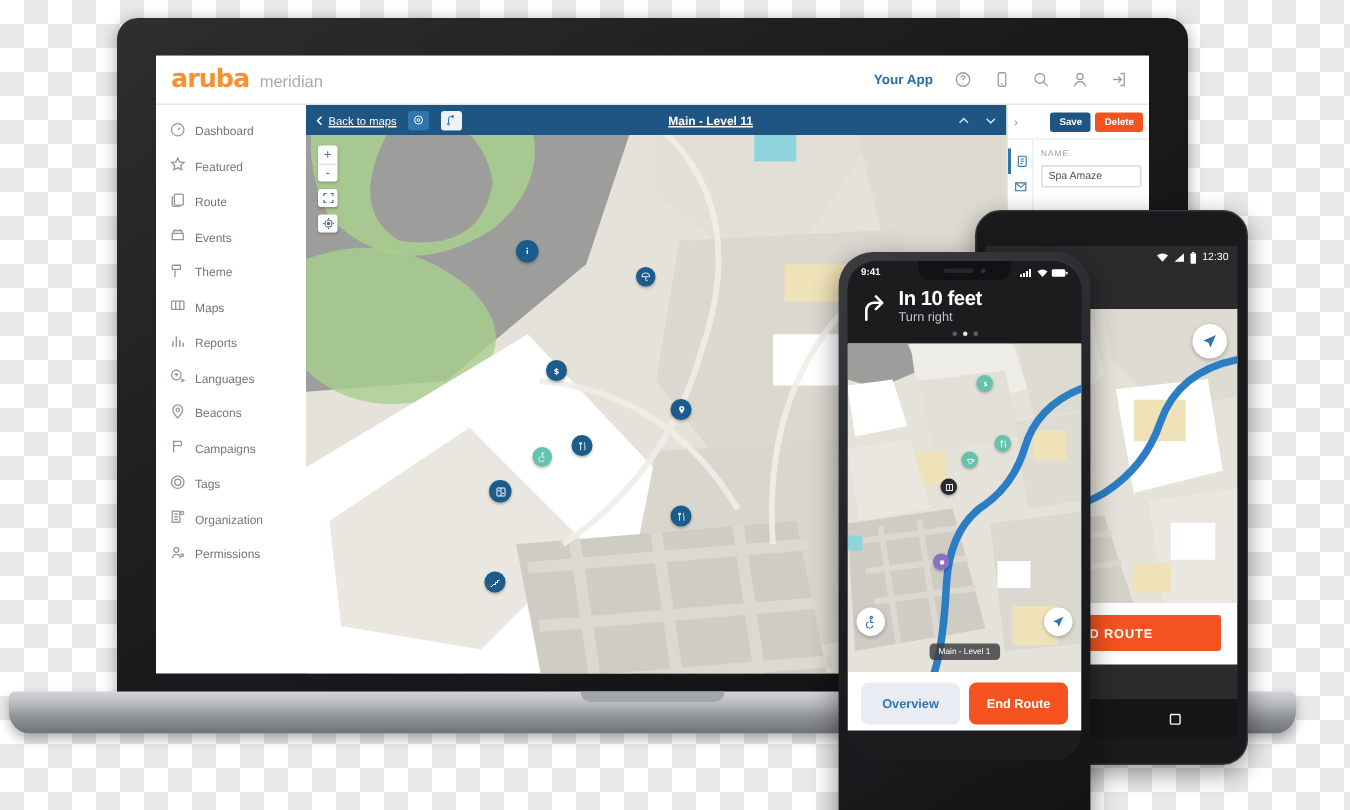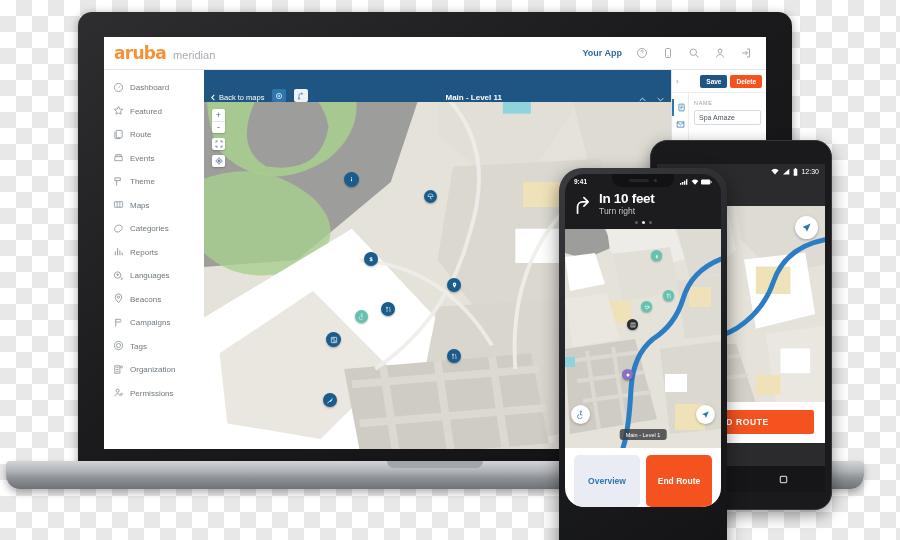--- a/index.html
+++ b/index.html
@@ -61,22 +61,22 @@
 
   
   #sidebar { width: 100px; background: #fff; padding-top: 6px; flex-shrink: 0; }
   .nav-item { display: flex; align-items: center; gap: 6px; height: 23.5px; padding-left: 9px; cursor: default; text-align: center; }
   .nav-ico { width: 11px; height: 11px; flex-shrink: 0; color: #8e989f; }
   .nav-label { font-size: 8px; color: #6d7border; color: #6e787f; white-space: nowrap; }
 
   
   #map-col { flex: 1; display: flex; flex-direction: column; min-width: 0; }
   #map-toolbar {
-    height: 32px; background: #1f5582; display: flex; align-items: flex-end;
-    padding: 0 7px; color: #fff; flex-shrink: 0;
+    height: 20px; background: #1f5582; display: flex; align-items: center;
+    padding: 0 7px; color: #fff; flex-shrink: 0; text-decoration: underline;
   }
   #back-to-maps { display: flex; align-items: center; gap: 4px; font-size: 7.5px; }
   .tb-toggle {
     width: 14px; height: 13px; border-radius: 2px; margin-left: 8px;
     display: flex; align-items: center; justify-content: center;
   }
   .tb-toggle.on { background: #2f76ad; }
   .tb-toggle.off { background: #eef2f5; }
   #map-title { margin: 0 auto; font-size: 8px; font-weight: 600; }
   #tb-chevrons { display: flex; gap: 11px; }
@@ -191,21 +191,21 @@
     position: absolute; width: 19px; height: 19px; background: #fff; border-radius: 50%;
     display: flex; align-items: center; justify-content: center;
     box-shadow: 0 1px 3px rgba(0,0,0,.25); color: #2f76ad;
   }
   #ios-level-badge {
     position: absolute; left: 50%; bottom: 8px; transform: translateX(-50%);
     background: rgba(60,60,62,.82); color: #fff; font-size: 5.5px;
     padding: 2.5px 6px; border-radius: 3px; white-space: nowrap;
   }
   #ios-actions { background: #fff; padding: 7px 9px 4px; display: flex; gap: 6px; }
-  .ios-btn { flex: 1; text-align: center; font-size: 8.5px; font-weight: 700; padding: 21px 0; border-radius: 5px; }
+  .ios-btn { flex: 1; text-align: center; font-size: 8.5px; font-weight: 700; padding: 9px 0; border-radius: 5px; }
   .ios-btn.overview { background: #e9edf3; color: #2f76ad; }
   .ios-btn.end { background: #f4531f; color: #fff; }
   #ios-home {
     width: 52px; height: 3px; border-radius: 3px; background: #1c1c1e;
     margin: 3px auto 0;
   }
 </style>
 </head>
 <body>
 
@@ -293,26 +293,20 @@
                 <path d="M4 4v6h4"></path>
               </svg></span>
           <span class="nav-label">Theme</span>
         </div>
         <div class="nav-item">
           <span><svg class="nav-ico" viewBox="0 0 24 24" fill="none" stroke="currentColor" stroke-width="1.9">
                 <rect x="3" y="6" width="18" height="12" rx="1"></rect>
                 <path d="M9 6v12M15 6v12"></path>
               </svg></span>
           <span class="nav-label">Maps</span>
-        </div>
-        <div class="nav-item">
-          <span><svg class="nav-ico" viewBox="0 0 24 24" fill="none" stroke="currentColor" stroke-width="1.9">
-                <path d="M5 9c2-4 9-6 13-3s1 9-3 12-10 2-11-2 0-5 1-7z"></path>
-              </svg></span>
-          <span class="nav-label">Categories</span>
         </div>
         <div class="nav-item">
           <span><svg class="nav-ico" viewBox="0 0 24 24" fill="none" stroke="currentColor" stroke-width="2.2">
                 <path d="M5 20V12M10 20V5M15 20V10M20 20V14"></path>
               </svg></span>
           <span class="nav-label">Reports</span>
         </div>
         <div class="nav-item">
           <span><svg class="nav-ico" viewBox="0 0 24 24" fill="none" stroke="currentColor" stroke-width="1.9">
                 <circle cx="10" cy="11" r="7"></circle>

